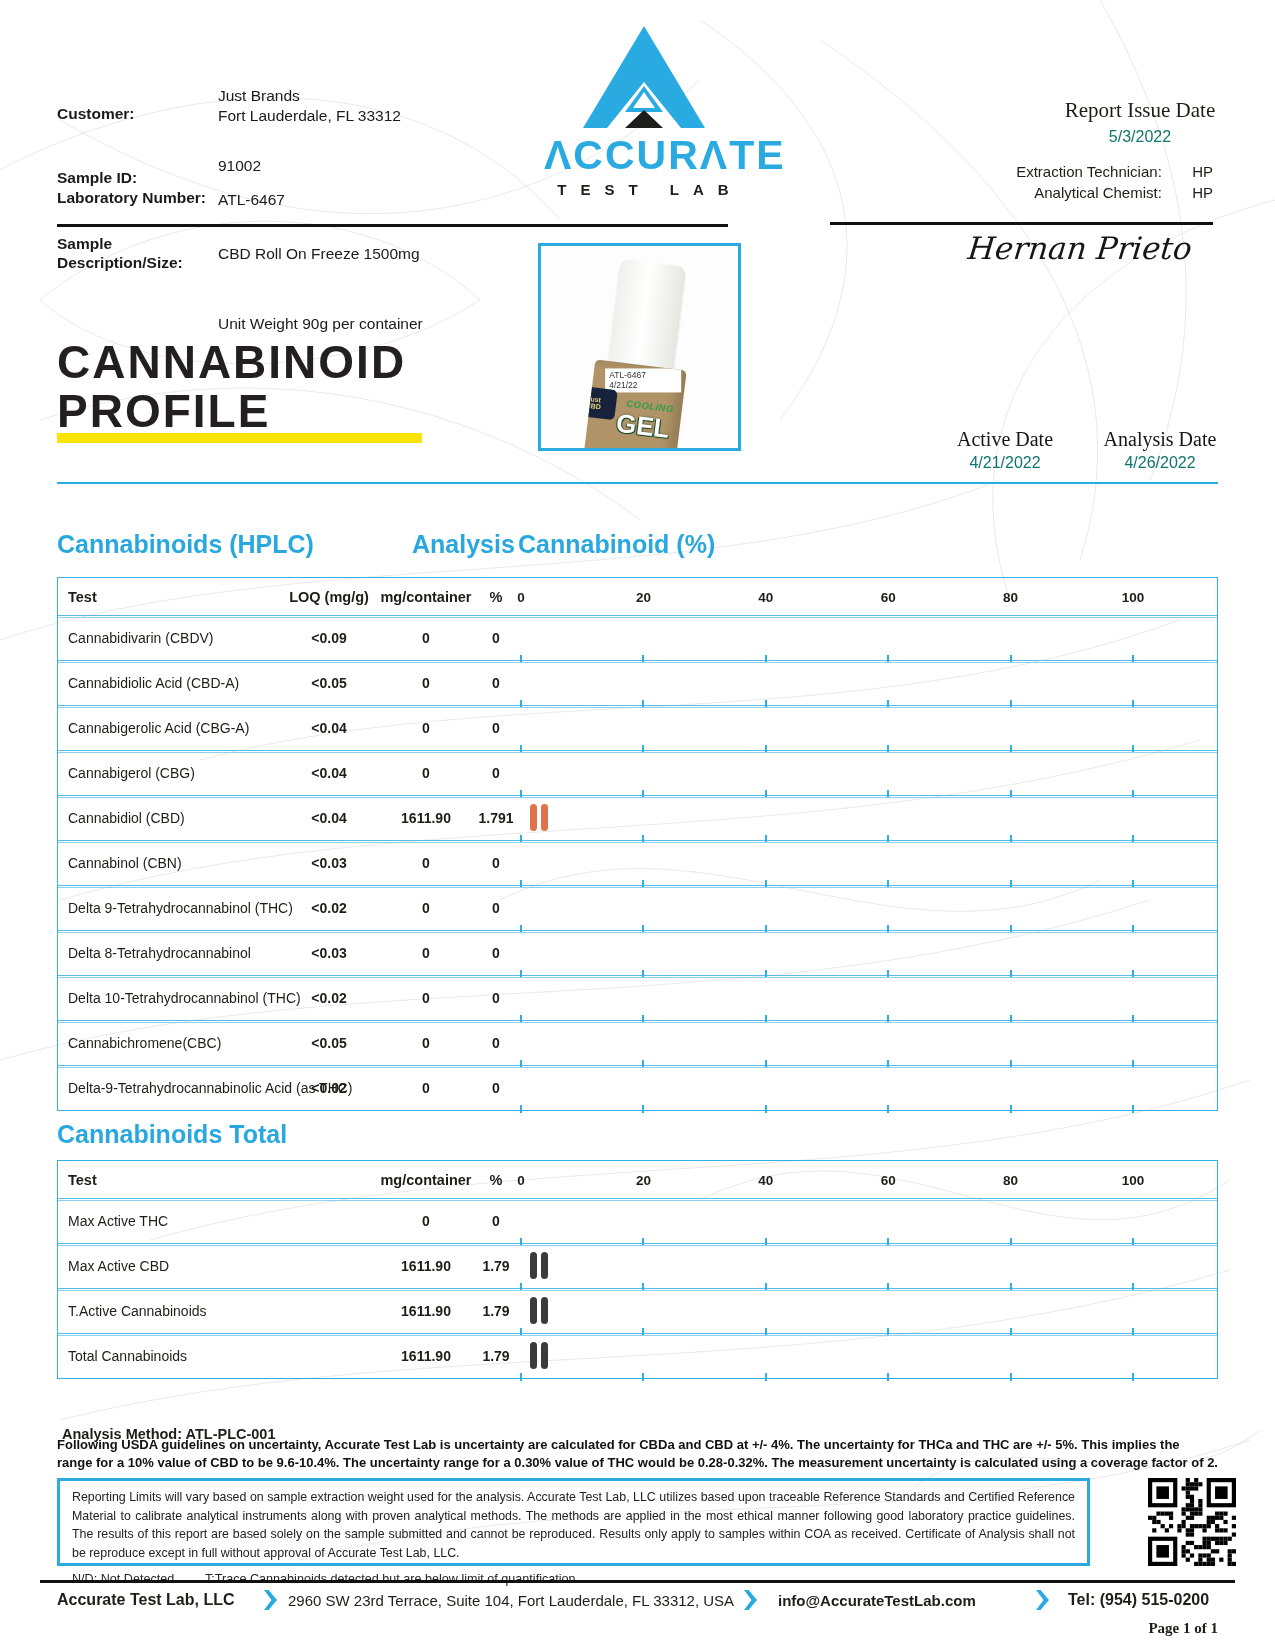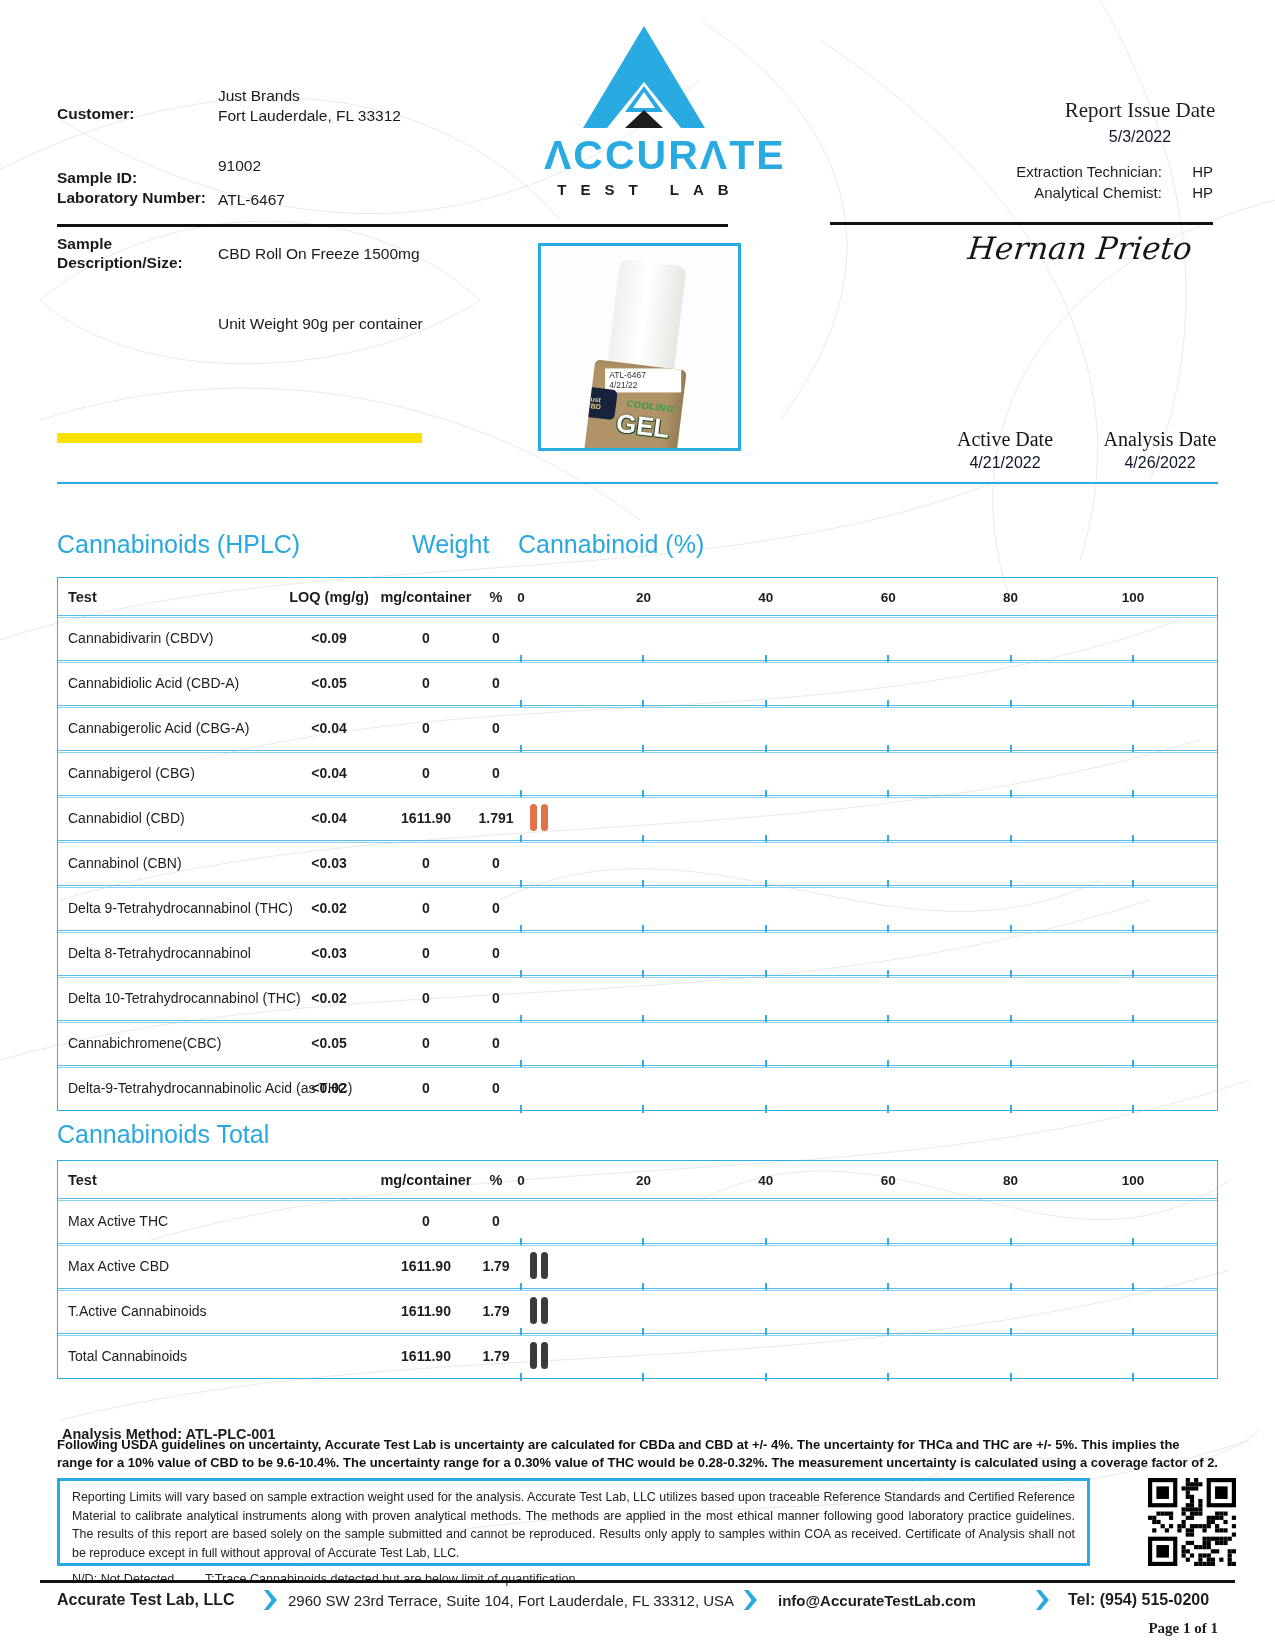--- a/index.html
+++ b/index.html
@@ -20,24 +20,24 @@
              transform:skewX(-6deg);}
   
   .logo-word{font-size:41px;font-weight:bold;color:#29ABE2;letter-spacing:2px;}
   .logo-sub{font-size:15px;font-weight:bold;color:#1d1d1b;letter-spacing:14px;}
 
   
   .profile-title{font-size:46px;font-weight:bold;letter-spacing:2px;color:#231f20;line-height:1.06;}
   .yellowbar{height:10px;}
 
   .date-label{font-family:"Liberation Serif",serif;font-size:20px;color:#15151a;}
-  .date-val{font-size:16px;color:#0f172a;}
+  .date-val{font-size:16px;color:#0f766e;}
 
   .cyanline{height:2px;background:#29ABE2;}
-  .sec-title{font-size:25px;font-weight:normal;color:#29A8E0;}
+  .sec-title{font-size:25px;font-weight:bold;color:#29A8E0;}
 
   
   .ttable{position:absolute;left:57px;width:1161px;border:1.5px solid #2FB0E4;box-sizing:border-box;background:transparent;}
   .thead{display:flex;height:37px;align-items:center;border-bottom:1px solid #56bce8;}
   .trow{display:flex;height:44px;align-items:center;position:relative;border-bottom:1px solid #56bce8;}
   .trow::before{content:'';position:absolute;top:1px;left:0;right:0;height:1px;background:#8fd1f0;}
   .trow:last-child{border-bottom:none;}
   .tc{box-sizing:border-box;font-size:14px;white-space:nowrap;}
   .tc.test{width:222px;padding-left:10px;}
   .tc.test.wide{width:320px;}
@@ -168,31 +168,35 @@
         </div>
         <div class="jcbd">Just CBD</div>
         <div class="cooling">COOLING</div>
         <div class="gel">GEL</div>
         <div class="aloe"></div>
 
       </div>
     </div>
   </div>
 
+  <div class="abs profile-title" style="left:57px;top:338px;">
+    <div>CANNABINOID</div>
+    <div>PROFILE</div>
+  </div>
   <div class="abs yellowbar" style="left: 57px; top: 433px; width: 365px; background: rgb(249, 227, 0);" id="yellowbar"></div>
 
   <div class="abs date-label" style="left:920px;top:428px;width:170px;text-align:center;">Active Date</div>
   <div class="abs date-val" style="left:920px;top:454px;width:170px;text-align:center;">4/21/2022</div>
   <div class="abs date-label" style="left:1075px;top:428px;width:170px;text-align:center;">Analysis Date</div>
   <div class="abs date-val" style="left:1075px;top:454px;width:170px;text-align:center;">4/26/2022</div>
 
   <div class="abs cyanline" style="left:57px;top:482px;width:1161px;"></div>
 
   <div class="abs sec-title" style="left:57px;top:530px;">Cannabinoids (HPLC)</div>
-  <div class="abs sec-title" style="left:412px;top:530px;">Weight</div>
+  <div class="abs sec-title" style="left:412px;top:530px;">Analysis</div>
   <div class="abs sec-title" style="left:518px;top:530px;">Cannabinoid (%)</div>
 
   <div class="ttable" style="top:577px;">
     <div class="thead">
       <div class="tc test th">Test</div>
       <div class="tc num th">LOQ (mg/g)</div>
       <div class="tc mgc th">mg/container</div>
       <div class="tc pct th">%</div>
       <div class="tc chart">
           <div class="chart-in" id="hplc-axis">

